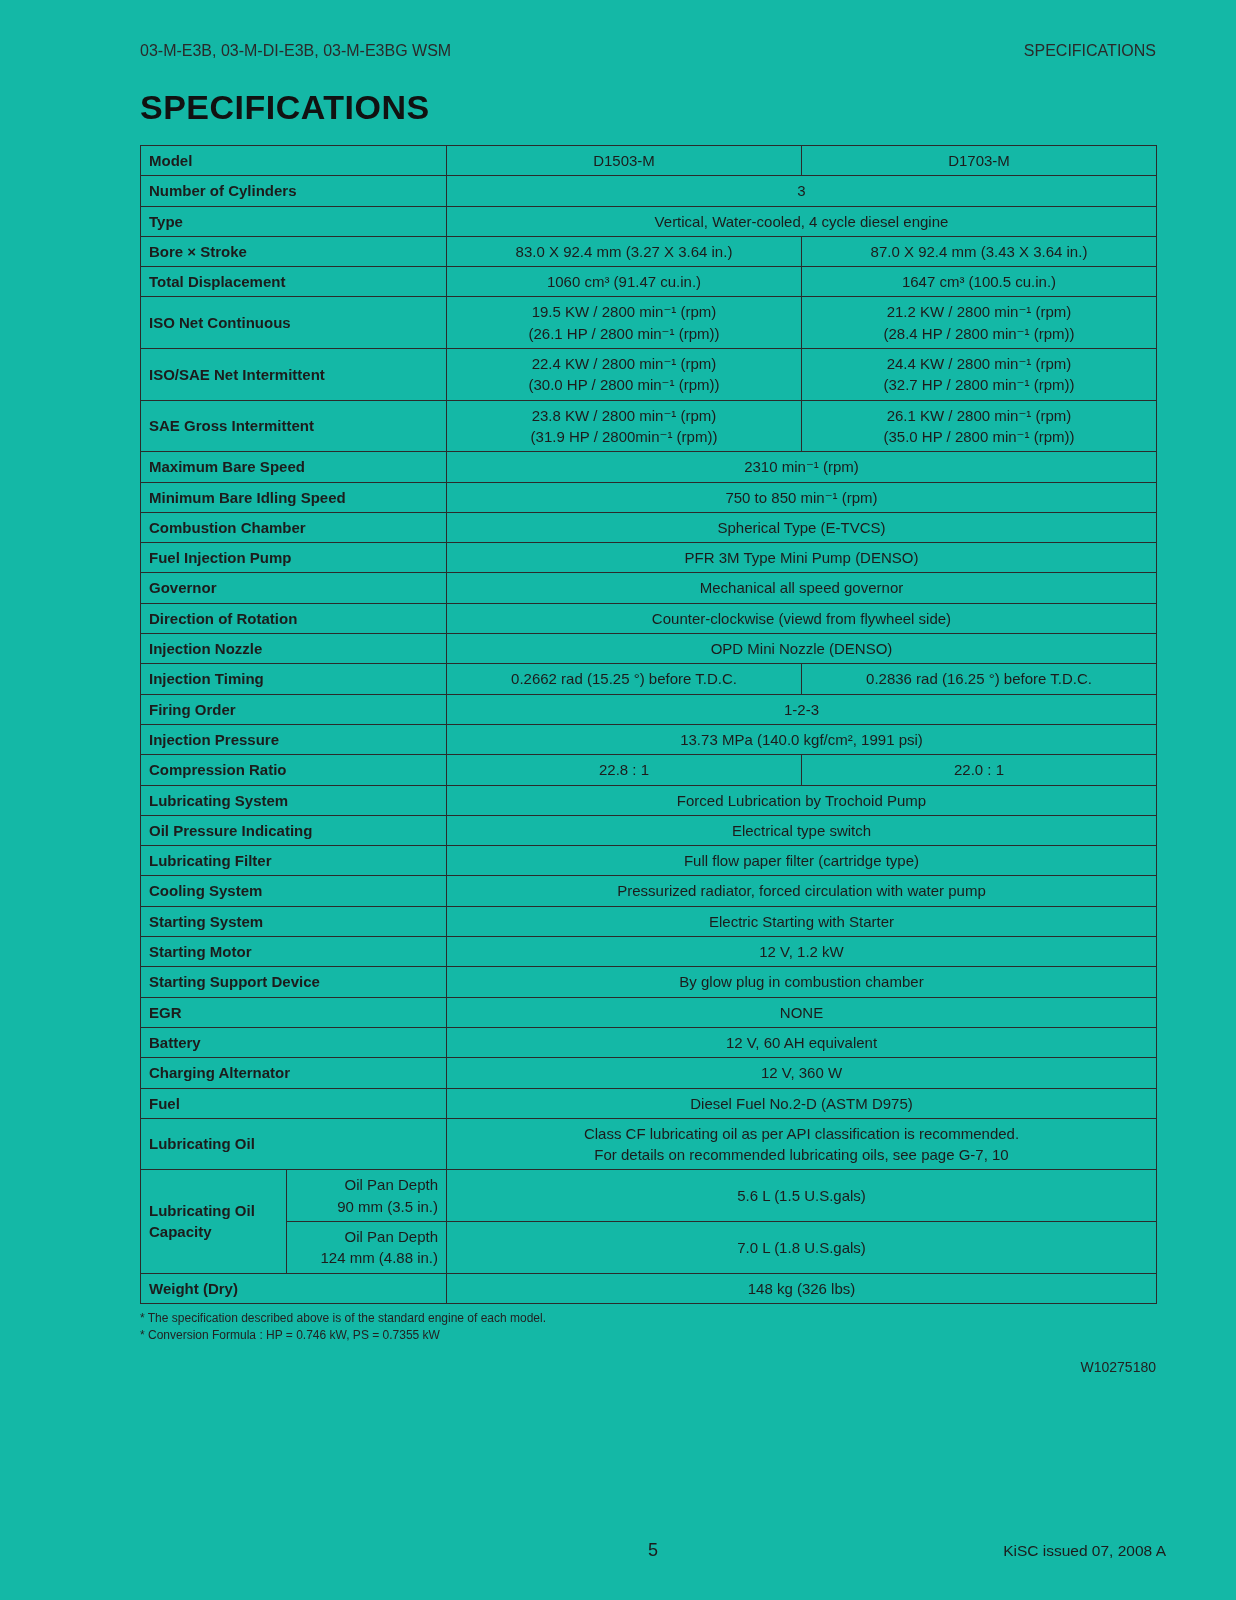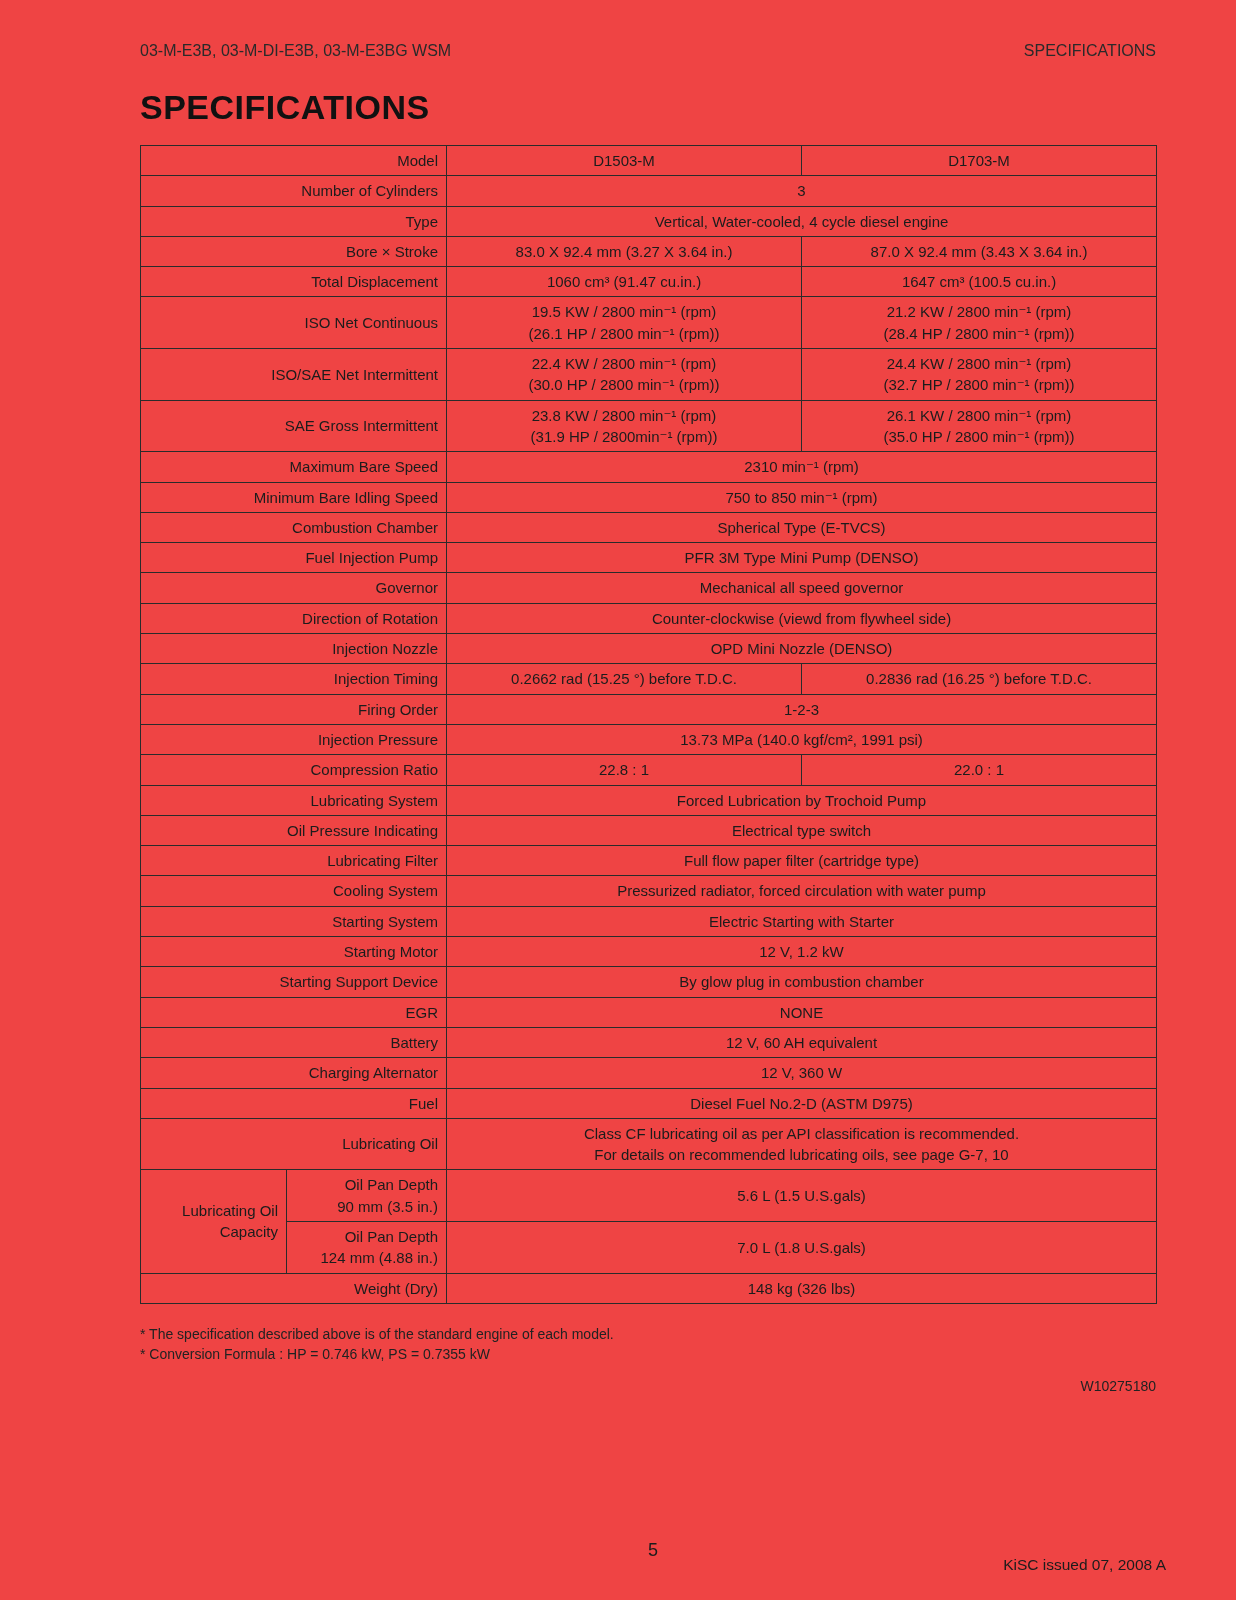--- a/index.html
+++ b/index.html
@@ -1,20 +1,20 @@
 <!DOCTYPE html>
 <html><head>
 <meta charset="utf-8">
 <style>
   html,body { margin:0; padding:0; }
   .page {
     position: relative;
     width: 1236px;
     height: 1600px;
-    background: #ef4444;
+    background: #14b8a6;
     font-family: "Liberation Sans", "DejaVu Sans", sans-serif;
     color: #1c1c1c;
     overflow: hidden;
   }
   .content {
     position: absolute;
     left: 140px;
     top: 42px;
     width: 1016px;
   }
@@ -40,40 +40,41 @@
     color: #1c1c1c;
   }
   table.spec td {
     border: 1.5px solid #2b2b2b;
     padding: 4px 8px;
     line-height: 1.42;
     white-space: pre-line;
     vertical-align: middle;
   }
   td.label {
-    text-align: right;
+    text-align: left;
     vertical-align: top;
     padding-top: 5px;
     padding-left: 10px;
+    font-weight: bold;
   }
   td.sublabel {
     text-align: right;
     vertical-align: middle;
     padding-left: 10px;
   }
   td.val {
     text-align: center;
   }
   td.model {
     text-align: center;
     font-weight: normal;
   }
   .footnotes {
-    margin-top: 20px;
-    font-size: 14px;
+    margin-top: 6px;
+    font-size: 12px;
     line-height: 1.45;
     color: #222;
   }
   .doc-code {
     text-align: right;
     font-size: 14px;
     margin-top: 14px;
     color: #222;
   }
   .footer {
@@ -87,21 +88,21 @@
   .footer .page-num {
     position: absolute;
     left: 0;
     right: 0;
     text-align: center;
     font-size: 18px;
   }
   .footer .issue {
     position: absolute;
     right: 0;
-    top: 16px;
+    top: 2px;
     text-align: right;
   }
 </style>
 </head>
 <body>
 
 <div class="page">
   <div class="content">
 
     <div class="running-head">

